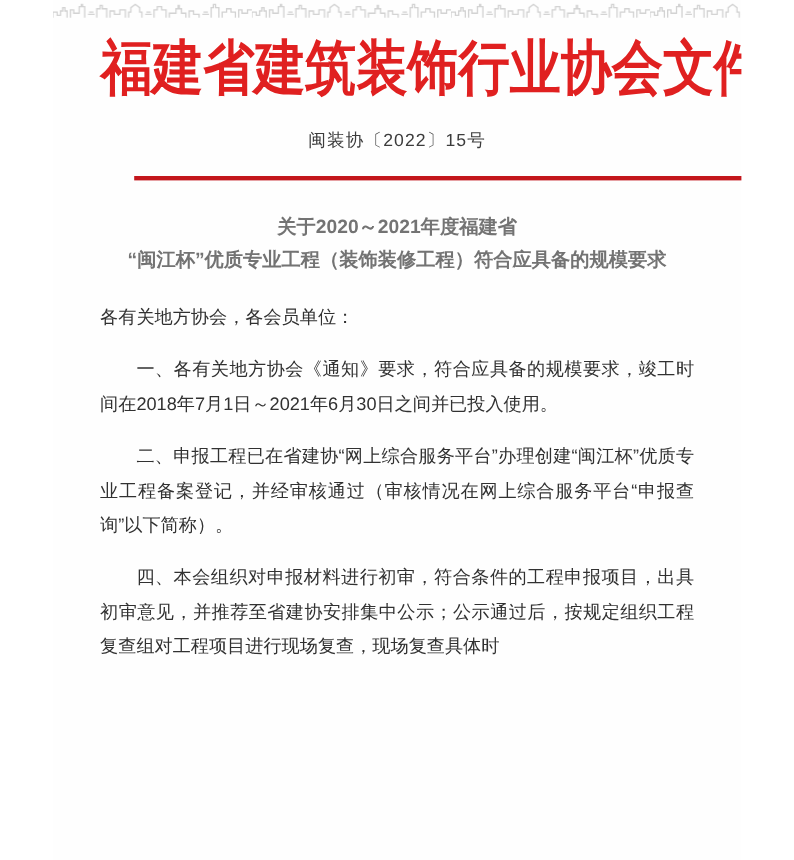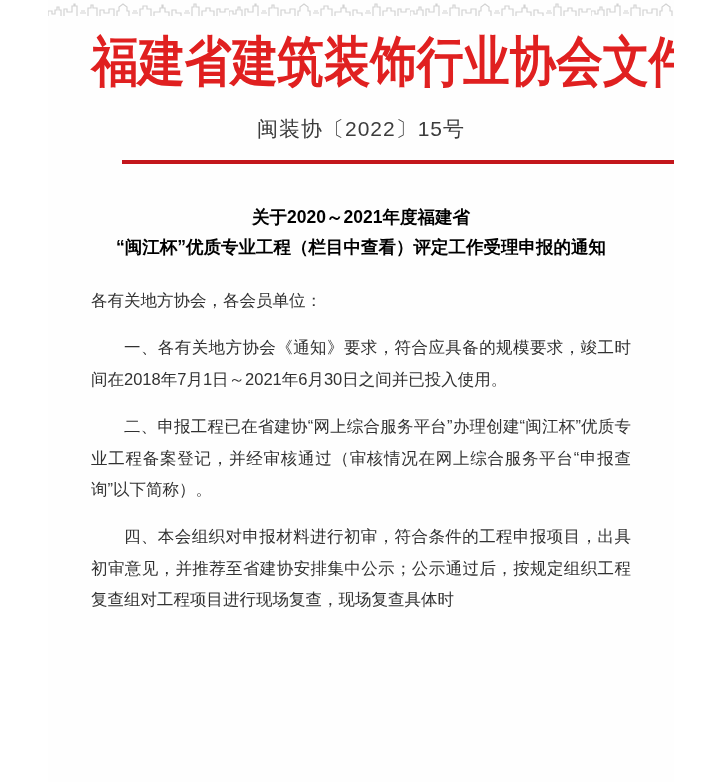--- a/index.html
+++ b/index.html
@@ -28,38 +28,38 @@
     line-height: 56px;
     color: #e02020;
     letter-spacing: 0px;
     transform: scaleX(0.86);
     transform-origin: center;
     white-space: nowrap;
   }
   .doc-number {
     margin-top: 29px;
     text-align: center;
-    font-size: 21px;
+    font-size: 16px;
     line-height: 20px;
     color: #3c3c3c;
     letter-spacing: 1px;
   }
   .divider {
     margin: 21px auto 0 74px;
     width: 576px;
     height: 4px;
     background: #c3161c;
   }
   .notice-title {
-    margin-top: 38px;
+    margin-top: 27px;
     text-align: center;
     font-weight: 700;
     font-size: 17.5px;
     line-height: 30px;
-    color: #000000;
+    color: #737373;
   }
   .body {
     margin-top: 23px;
     padding: 0 27px;
     font-size: 16.5px;
     line-height: 31.4px;
     color: #313131;
     text-align: justify;
   }
   .body p { margin: 16px; }
@@ -94,21 +94,21 @@
   </svg>
 
   <div class="org-title">福建省建筑装饰行业协会文件</div>
 
   <div class="doc-number">闽装协〔2022〕15号</div>
 
   <div class="divider"></div>
 
   <div class="notice-title">
     <div>关于2020～2021年度福建省</div>
-    <div>“闽江杯”优质专业工程（栏目中查看）评定工作受理申报的通知</div>
+    <div>“闽江杯”优质专业工程（装饰装修工程）符合应具备的规模要求</div>
   </div>
 
   <div class="body">
     <p>各有关地方协会，各会员单位：</p>
     <p class="indent">一、各有关地方协会《通知》要求，符合应具备的规模要求，竣工时间在2018年7月1日～2021年6月30日之间并已投入使用。</p>
     <p class="indent">二、申报工程已在省建协“网上综合服务平台”办理创建“闽江杯”优质专业工程备案登记，并经审核通过（审核情况在网上综合服务平台“申报查询”以下简称）。</p>
     <p class="indent">四、本会组织对申报材料进行初审，符合条件的工程申报项目，出具初审意见，并推荐至省建协安排集中公示；公示通过后，按规定组织工程复查组对工程项目进行现场复查，现场复查具体时</p>
   </div>
 
 </div>

